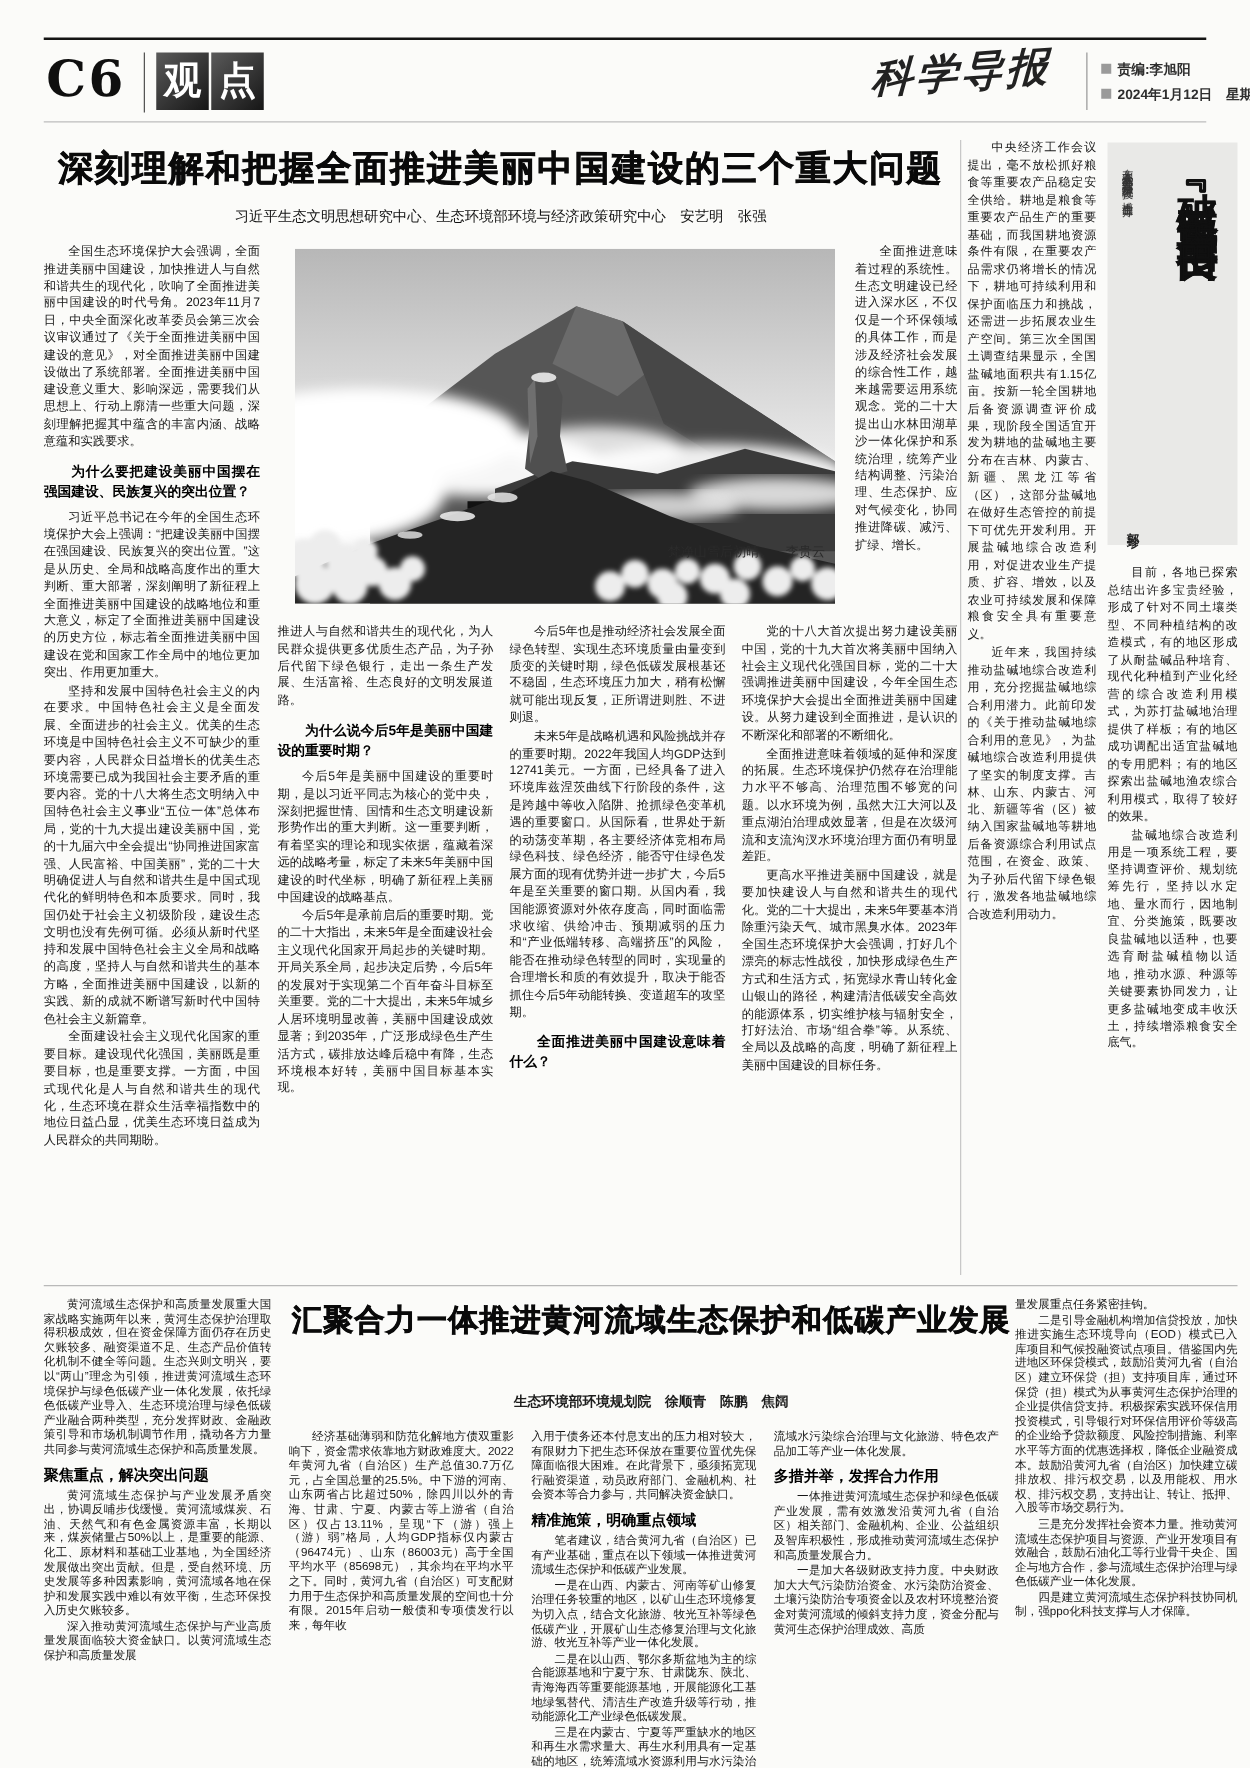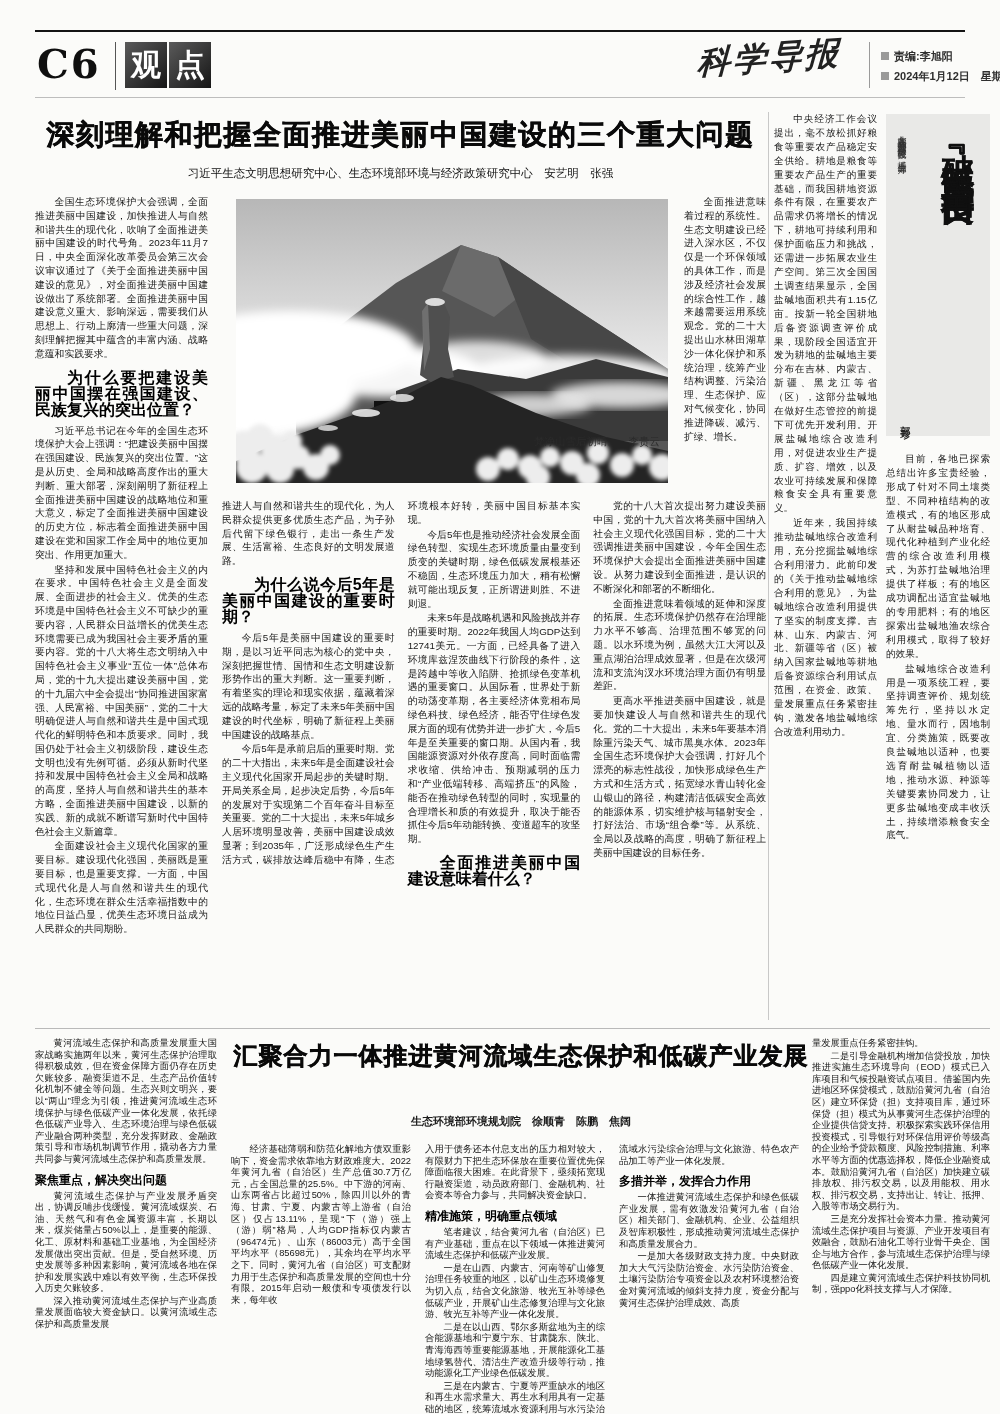--- a/index.html
+++ b/index.html
@@ -18,21 +18,21 @@
   .sq{display:inline-block;width:8px;height:8px;background:#9a9a9a;margin-right:5px;}
   .hdr-underline{left:0;top:67px;width:930px;height:1px;background:#bdbdbd;}
   
   #main-article{left:35px;top:108px;width:731px;height:916px;}
   .m-headline{text-align:center;font-size:28px;font-weight:900;letter-spacing:1.5px;color:#0a0a0a;padding-top:8px;-webkit-text-stroke:.5px #0a0a0a;}
   .m-byline{text-align:center;font-size:11.5px;color:#111;margin-top:12px;}
   .main-body{position:relative;margin-top:14px;height:820px;}
   .bodytext{font-size:9.8px;line-height:13.8px;text-align:justify;color:#161616;}
   .para{text-indent:2em;margin:0 0 1px 0;text-align:justify;}
   .para.cont{text-indent:0;}
-  .sub-head{font-weight:800;font-size:16px;line-height:16px;margin:9px 0 6px 0;text-indent:2em;color:#000;}
+  .sub-head{font-weight:800;font-size:11px;line-height:16px;margin:9px 0 6px 0;text-indent:2em;color:#000;}
   .m-col1{left:0;top:0;width:173px;height:820px;overflow:hidden;}
   .m-photo{left:201px;top:4px;width:432px;height:284px;}
   .m-strip{left:649px;top:0;width:82px;height:298px;overflow:hidden;}
   .m-below{left:187px;top:304px;width:544px;height:516px;overflow:hidden;column-count:3;column-gap:13px;}
   
   .v-divider{left:768px;top:112px;width:1px;height:908px;background:#c8c8c8;}
   #sidebar{left:774px;top:108px;width:216px;height:916px;}
   .s-cola{left:0;top:4px;width:103px;height:912px;overflow:hidden;}
   .s-colb{left:112px;top:344px;width:104px;height:572px;overflow:hidden;}
   .s-text{font-size:9.6px;line-height:13.9px;text-align:justify;color:#161616;}
@@ -173,21 +173,21 @@
         <div class="para">全面推进意味着领域的延伸和深度的拓展。生态环境保护仍然存在治理能力水平不够高、治理范围不够宽的问题。以水环境为例，虽然大江大河以及重点湖泊治理成效显著，但是在次级河流和支流沟汊水环境治理方面仍有明显差距。</div>
         <div class="para">更高水平推进美丽中国建设，就是要加快建设人与自然和谐共生的现代化。党的二十大提出，未来5年要基本消除重污染天气、城市黑臭水体。2023年全国生态环境保护大会强调，打好几个漂亮的标志性战役，加快形成绿色生产方式和生活方式，拓宽绿水青山转化金山银山的路径，构建清洁低碳安全高效的能源体系，切实维护核与辐射安全，打好法治、市场“组合拳”等。从系统、全局以及战略的高度，明确了新征程上美丽中国建设的目标任务。</div>
       </div>
   </div>
 </div>
 
 <div class="abs v-divider"></div>
 <div class="abs" id="sidebar">
   <div class="abs s-cola s-text">
       <div class="para">中央经济工作会议提出，毫不放松抓好粮食等重要农产品稳定安全供给。耕地是粮食等重要农产品生产的重要基础，而我国耕地资源条件有限，在重要农产品需求仍将增长的情况下，耕地可持续利用和保护面临压力和挑战，还需进一步拓展农业生产空间。第三次全国国土调查结果显示，全国盐碱地面积共有1.15亿亩。按新一轮全国耕地后备资源调查评价成果，现阶段全国适宜开发为耕地的盐碱地主要分布在吉林、内蒙古、新疆、黑龙江等省（区），这部分盐碱地在做好生态管控的前提下可优先开发利用。开展盐碱地综合改造利用，对促进农业生产提质、扩容、增效，以及农业可持续发展和保障粮食安全具有重要意义。</div>
-      <div class="para">近年来，我国持续推动盐碱地综合改造利用，充分挖掘盐碱地综合利用潜力。此前印发的《关于推动盐碱地综合利用的意见》，为盐碱地综合改造利用提供了坚实的制度支撑。吉林、山东、内蒙古、河北、新疆等省（区）被纳入国家盐碱地等耕地后备资源综合利用试点范围，在资金、政策、量发展重点任务紧密挂钩，激发各地盐碱地综合改造利用动力。</div>
+      <div class="para">近年来，我国持续推动盐碱地综合改造利用，充分挖掘盐碱地综合利用潜力。此前印发的《关于推动盐碱地综合利用的意见》，为盐碱地综合改造利用提供了坚实的制度支撑。吉林、山东、内蒙古、河北、新疆等省（区）被纳入国家盐碱地等耕地后备资源综合利用试点范围，在资金、政策、为子孙后代留下绿色银行，激发各地盐碱地综合改造利用动力。</div>
     </div>
   <div class="abs s-box">
     <div class="s-title">破『碱』重生增良田</div>
     <div class="s-affil">东北农业大学公共管理与法学院教授、博士生导师</div>
     <div class="s-author">郭珍</div>
   </div>
   <div class="abs s-colb s-text">
       <div class="para">目前，各地已探索总结出许多宝贵经验，形成了针对不同土壤类型、不同种植结构的改造模式，有的地区形成了从耐盐碱品种培育、现代化种植到产业化经营的综合改造利用模式，为苏打盐碱地治理提供了样板；有的地区成功调配出适宜盐碱地的专用肥料；有的地区探索出盐碱地渔农综合利用模式，取得了较好的效果。</div>
       <div class="para">盐碱地综合改造利用是一项系统工程，要坚持调查评价、规划统筹先行，坚持以水定地、量水而行，因地制宜、分类施策，既要改良盐碱地以适种，也要选育耐盐碱植物以适地，推动水源、种源等关键要素协同发力，让更多盐碱地变成丰收沃土，持续增添粮食安全底气。</div>
     </div>

